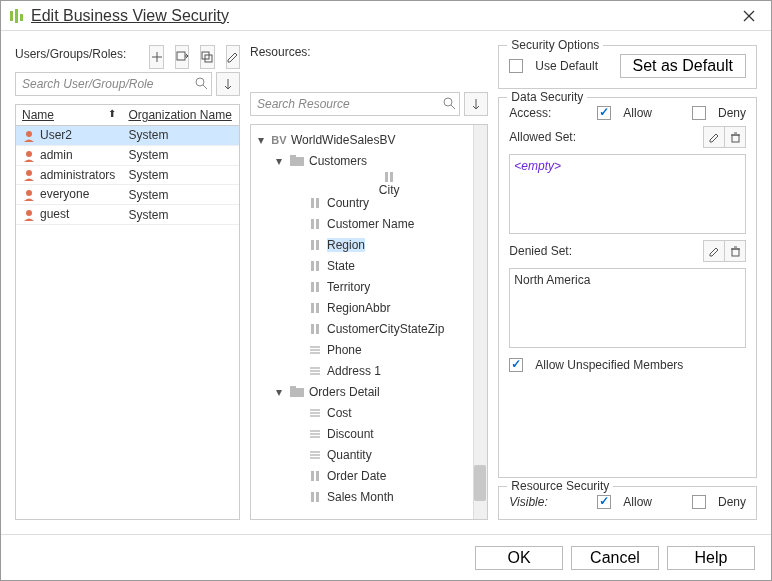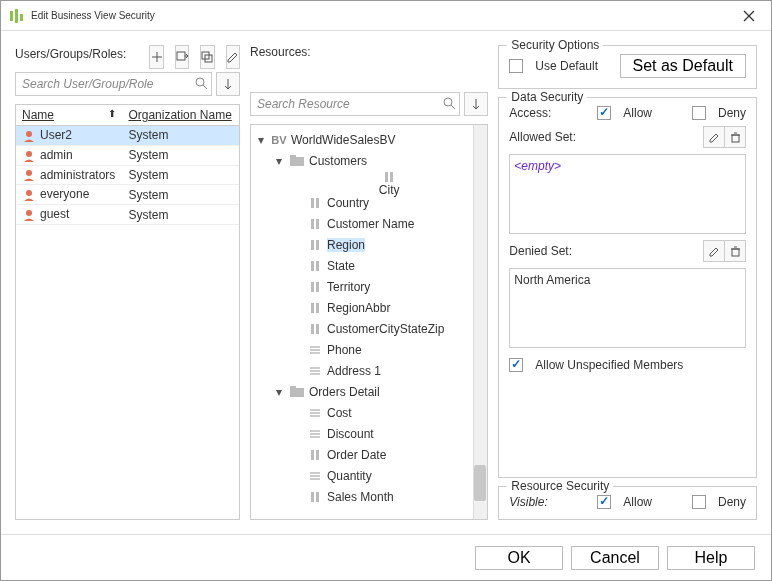--- a/index.html
+++ b/index.html
@@ -1,21 +1,21 @@
 <!DOCTYPE html>
 <html><head>
 <meta charset="utf-8">
 <style>
   * { box-sizing: border-box; font-family: Arial, sans-serif; font-size: 12px; }
   body { margin: 0; background: #fff; color: #333; }
   .window { width: 772px; height: 581px; border: 1px solid #999; position: relative; display: flex; flex-direction: column; }
   .titlebar { height: 30px; border-bottom: 1px solid #ddd; display: flex; align-items: center; padding: 0 8px; }
   .titlebar .app-icon { width: 16px; height: 16px; margin-right: 6px; display:inline-block;}
   .titlebar .app-icon svg { width:16px; height:16px; }
-  .titlebar .title { flex: 1; font-size: 10px; }
+  .titlebar .title { flex: 1; font-size: 16px; text-decoration: underline; }
   .titlebar .close { width: 28px; height: 28px; display:flex; align-items:center; justify-content:center; cursor:pointer; }
   .content { flex:1; display:flex; padding: 14px; gap: 10px; overflow:hidden;}
   .col-left { width: 225px; display:flex; flex-direction:column; }
   .col-mid { width: 240px; display:flex; flex-direction:column; }
   .col-right { flex:1; display:flex; flex-direction:column; gap:8px;}
   .section-label { font-size:12px; margin-bottom:6px; }
   .toolbar-row { display:flex; align-items:center; gap:12px; margin-bottom:3px; }
   .tbtn { width:24px; height:24px; border:1px solid #ccc; background:#f8f8f8; display:flex; align-items:center; justify-content:center; margin-left:-1px; cursor:pointer; color:#555;}
   .tbtn:first-child { margin-left:0; }
   .searchbox-row { display:flex; gap:4px; margin-bottom:8px;}
@@ -342,36 +342,36 @@
                   <line x1="1" y1="6" x2="11" y2="6" stroke="#bbb" stroke-width="1.5"></line>
                   <line x1="1" y1="9" x2="11" y2="9" stroke="#bbb" stroke-width="1.5"></line>
                 </svg>
               </span>
               <span class="label">Discount</span>
             </div>
             <div class="tree-row" style="padding-left: 40px;">
               <span class="tw"></span>
               <span class="ticon">
                 <svg width="12" height="12">
-                  <rect x="2" y="1" width="3" height="10" fill="#bbb"></rect>
-                  <rect x="7" y="1" width="3" height="10" fill="#bbb"></rect>
-                </svg>
-              </span>
-              <span class="label">Order Date</span>
-            </div>
-            <div class="tree-row" style="padding-left: 40px;">
-              <span class="tw"></span>
-              <span class="ticon">
-                <svg width="12" height="12">
                   <line x1="1" y1="3" x2="11" y2="3" stroke="#bbb" stroke-width="1.5"></line>
                   <line x1="1" y1="6" x2="11" y2="6" stroke="#bbb" stroke-width="1.5"></line>
                   <line x1="1" y1="9" x2="11" y2="9" stroke="#bbb" stroke-width="1.5"></line>
                 </svg>
               </span>
               <span class="label">Quantity</span>
+            </div>
+            <div class="tree-row" style="padding-left: 40px;">
+              <span class="tw"></span>
+              <span class="ticon">
+                <svg width="12" height="12">
+                  <rect x="2" y="1" width="3" height="10" fill="#bbb"></rect>
+                  <rect x="7" y="1" width="3" height="10" fill="#bbb"></rect>
+                </svg>
+              </span>
+              <span class="label">Order Date</span>
             </div>
             <div class="tree-row" style="padding-left: 40px;">
               <span class="tw"></span>
               <span class="ticon">
                 <svg width="12" height="12">
                   <rect x="2" y="1" width="3" height="10" fill="#bbb"></rect>
                   <rect x="7" y="1" width="3" height="10" fill="#bbb"></rect>
                 </svg>
               </span>
               <span class="label">Sales Month</span>

